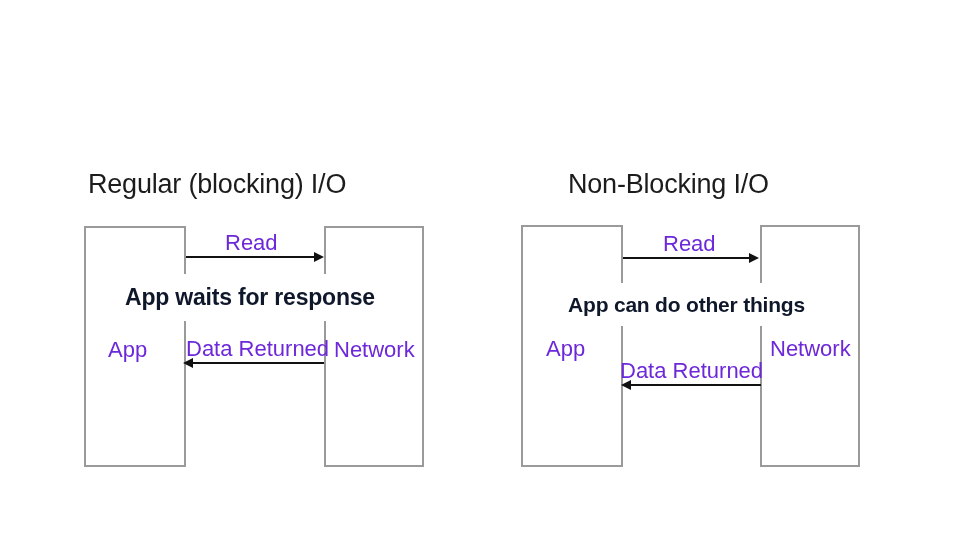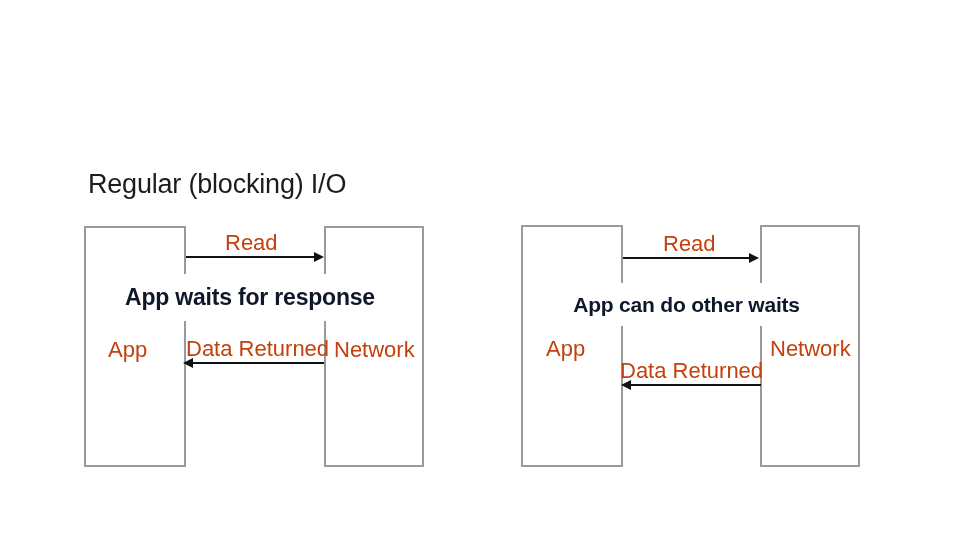--- a/index.html
+++ b/index.html
@@ -100,21 +100,21 @@
   
   .figure.right .arrow-ret-line  { left: 150px; top: 380px; width: 131px; }
   .figure.right .arrow-ret-head  { left: 141px; top: 376px; }
 
   
   .caption {
     position: absolute;
     font-family: "Liberation Sans", sans-serif;
     font-size: 22px;
     font-weight: 400;
-    color: #c2410c;
+    color: #6d28d9;
     white-space: nowrap;
   }
   .figure.left .cap-read     { left: 225px; top: 226px; }
   .figure.left .cap-app      { left: 108px; top: 333px; }
   .figure.left .cap-returned { left: 186px; top: 332px; }
   .figure.left .cap-network  { left: 334px; top: 333px; }
 
   .figure.right .cap-read     { left: 183px; top: 227px; }
   .figure.right .cap-app      { left: 66px;  top: 332px; }
   .figure.right .cap-returned { left: 140px; top: 354px; }
@@ -196,36 +196,37 @@
 
     <div class="caption cap-network">Network</div>
 
     <div class="banner">
       <span class="banner-text">App waits for response</span>
     </div>
   </div>
 
   <div class="figure right">
 
+    <div class="fig-title">Non-Blocking I/O</div>
 
     <div class="pillar app"></div>
     <div class="pillar network"></div>
 
     <div class="arrow-line arrow-read-line"></div>
     <div class="arrow-head right arrow-read-head"></div>
 
     <div class="arrow-line arrow-ret-line"></div>
     <div class="arrow-head left arrow-ret-head"></div>
 
     <div class="caption cap-read">Read</div>
 
     <div class="caption cap-app">App</div>
 
     <div class="caption cap-returned">Data Returned</div>
 
     <div class="caption cap-network">Network</div>
 
     <div class="banner">
-      <span class="banner-text">App can do other waits</span>
+      <span class="banner-text">App can do other things</span>
     </div>
   </div>
 
 </div>
 
 </body></html>

